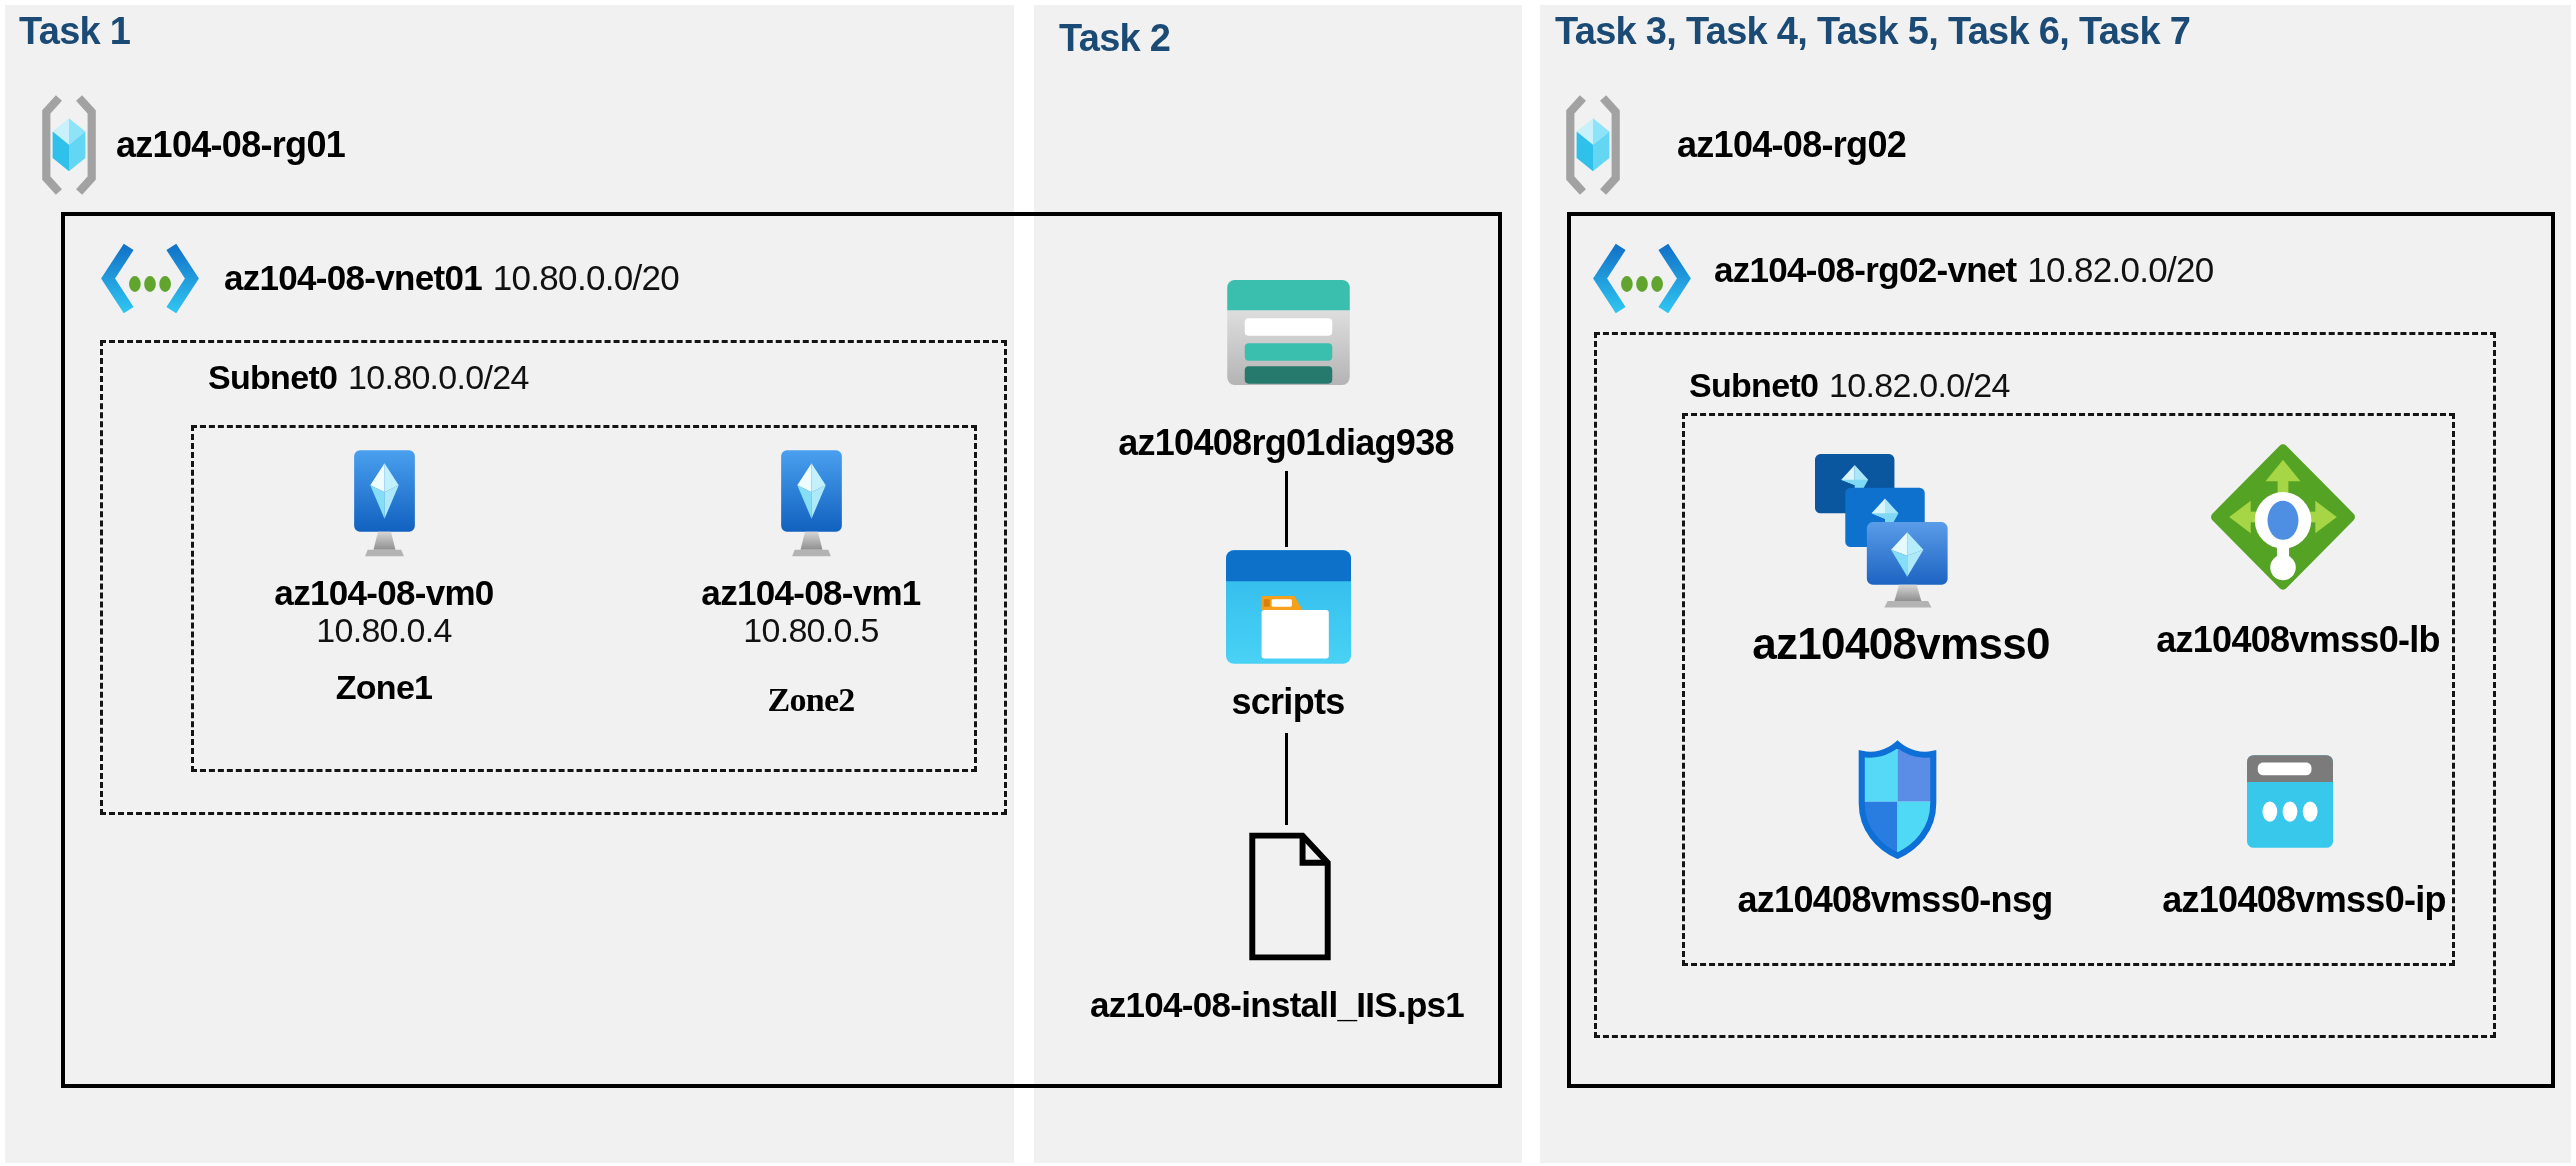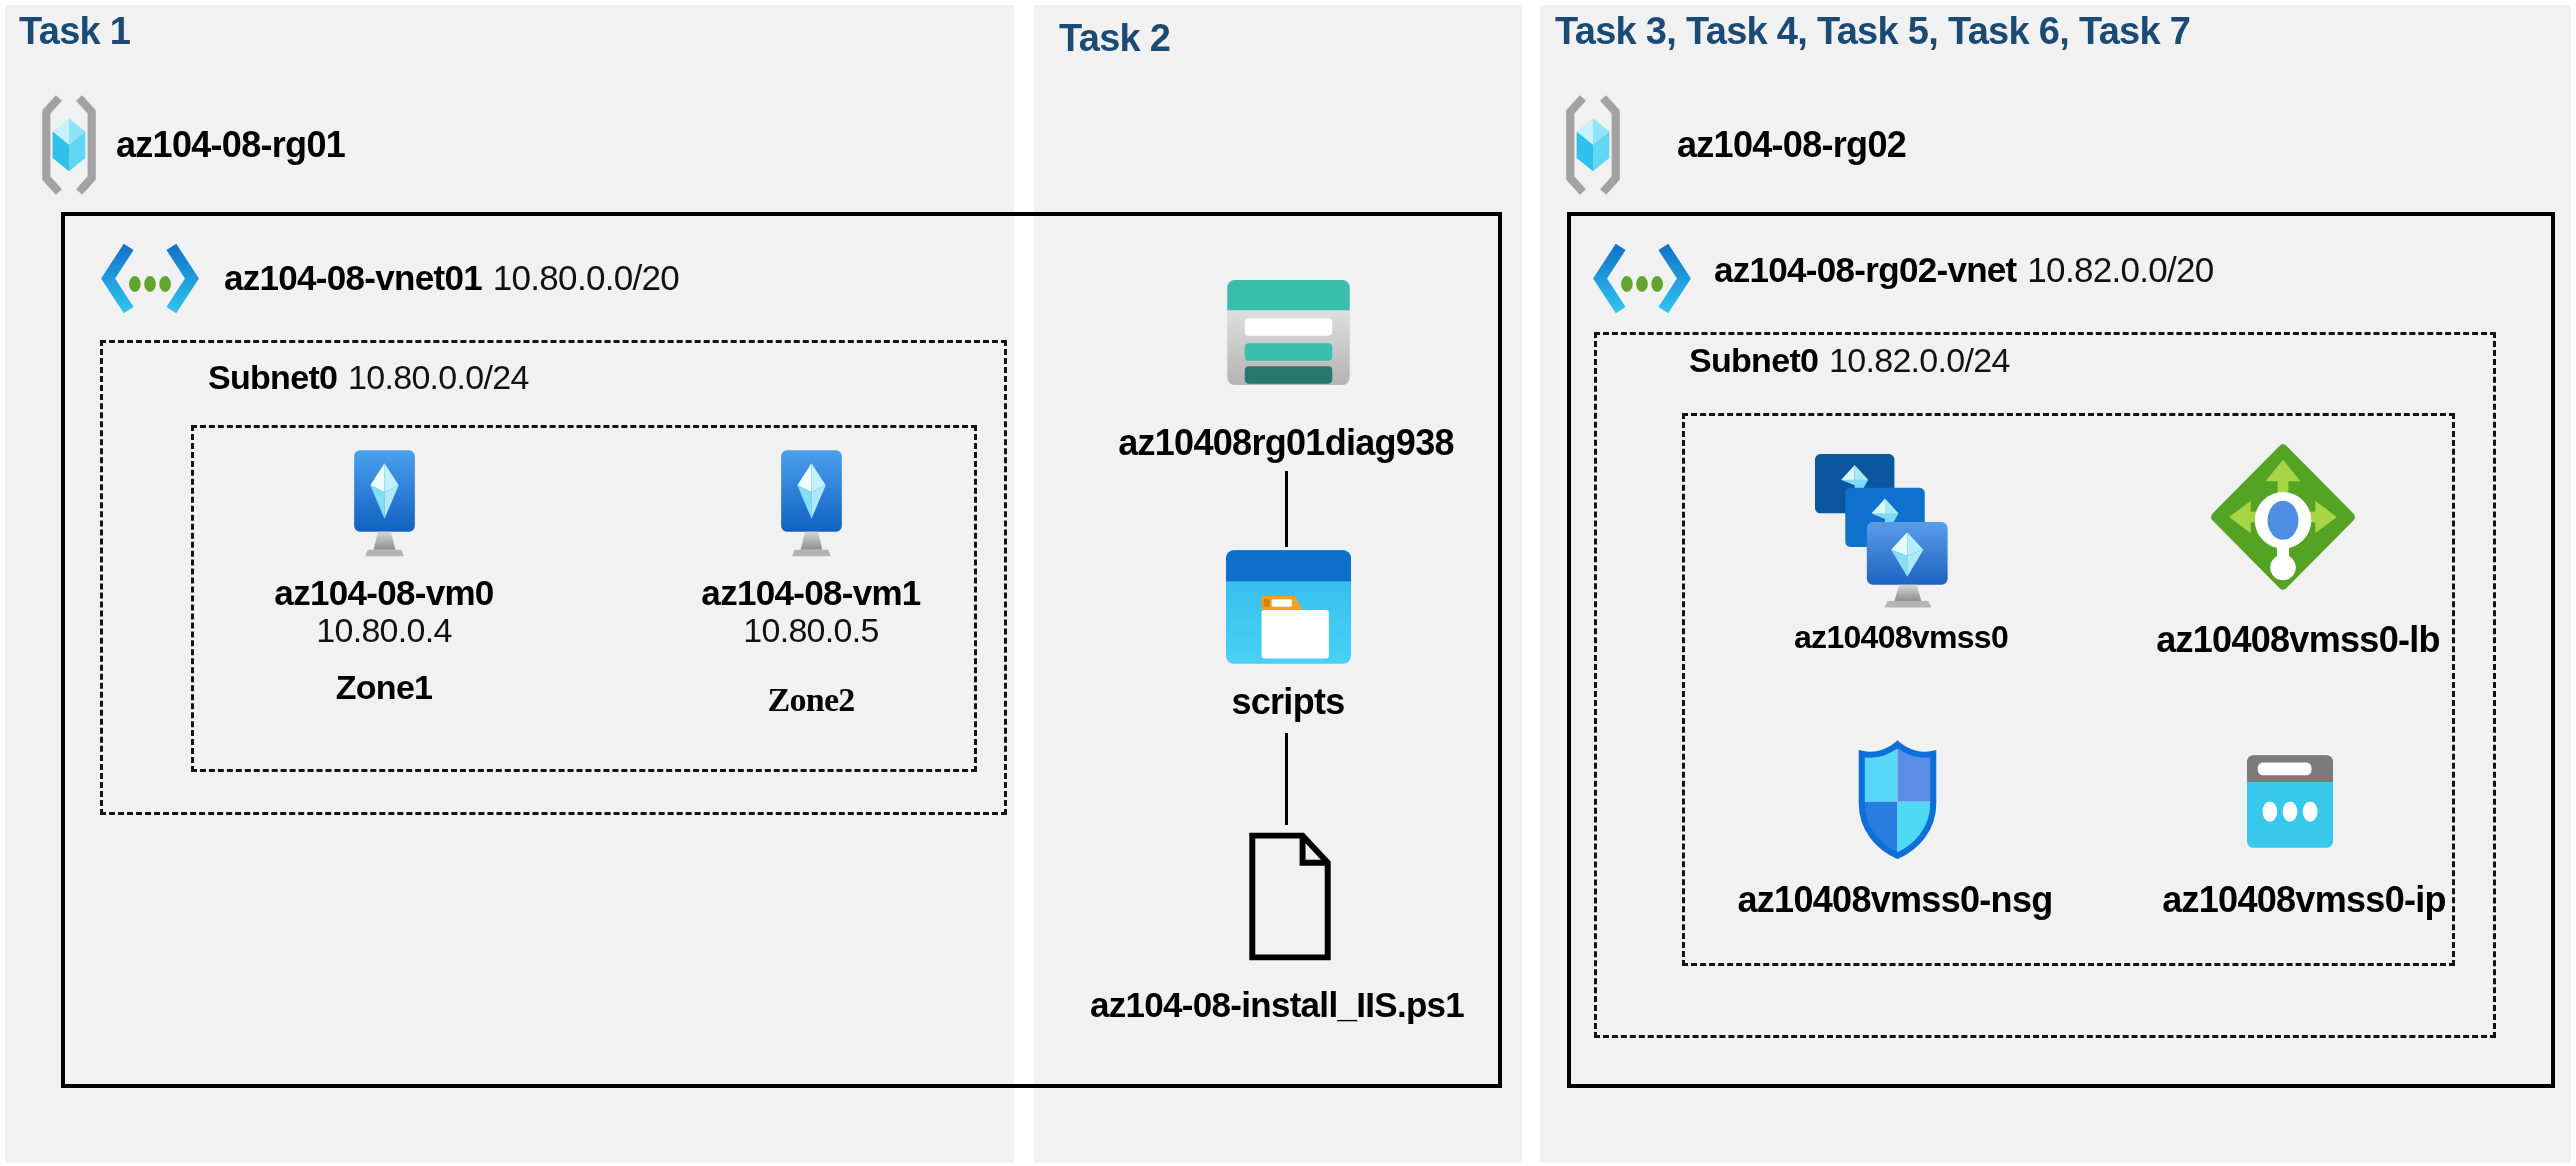--- a/index.html
+++ b/index.html
@@ -179,21 +179,21 @@
       <ellipse cx="53" cy="64" rx="8.5" ry="11.5" fill="#61a52f"></ellipse>
       <ellipse cx="75" cy="64" rx="8.5" ry="11.5" fill="#61a52f"></ellipse>
       <ellipse cx="97" cy="64" rx="8.5" ry="11.5" fill="#61a52f"></ellipse>
     </svg>
   </div>
   <div class="lbl" style="left:1714px;top:251px;font-size:35px;">
     <span class="res-name">az104-08-rg02-vnet</span><span class="cidr">10.82.0.0/20</span>
   </div>
 
   <div class="dashed-box" style="left:1594px;top:332px;width:902px;height:706px;"></div>
-  <div class="lbl" style="left:1689px;top:342px;font-size:34px;">
+  <div class="lbl" style="left:1689px;top:367px;font-size:34px;">
     <span class="res-name" style="font-size:34px;">Subnet0</span><span class="cidr">10.82.0.0/24</span>
   </div>
 
   <div class="dashed-box" style="left:1682px;top:413px;width:773px;height:553px;"></div>
 
   <div style="position:absolute;left:1815px;top:446px;">
     <svg width="138" height="163" viewBox="0 0 205 242">
       <rect x="0" y="12" width="118" height="88" rx="8" fill="#0a569f"></rect>
       <polygon points="59,28 39,50 59,58" fill="#d9f6fd"></polygon>
       <polygon points="59,28 79,50 59,58" fill="#a9e7f9"></polygon>
@@ -204,21 +204,21 @@
       <polygon points="84,100 104,108 104,136 124,100" fill="#7fd9f4"></polygon>
       <rect x="77" y="113" width="120" height="93" rx="9" fill="url(#gVmssF)"></rect>
       <polygon points="137,128 113,154 137,163" fill="#e6fafe"></polygon>
       <polygon points="137,128 161,154 137,163" fill="#b5edfa"></polygon>
       <polygon points="113,154 137,163 137,194" fill="#86ddf6"></polygon>
       <polygon points="161,154 137,163 137,194" fill="#aee9fa"></polygon>
       <polygon points="125,206 151,206 158,230 118,230" fill="url(#gStand)"></polygon>
       <polygon points="108,230 168,230 173,240 103,240" fill="#b3b3b3"></polygon>
     </svg>
   </div>
-  <div class="lbl res-name ctr" style="left:1901px;top:620px;font-size:32px;">az10408vmss0</div>
+  <div class="lbl res-name ctr" style="left:1901px;top:620px;font-size:44px;">az10408vmss0</div>
 
   <div style="position:absolute;left:2209px;top:442px;">
     <svg width="148" height="150" viewBox="0 0 220 222">
       <polygon points="110,10 210,111 110,212 10,111" fill="#55a324" stroke="#55a324" stroke-width="14" stroke-linejoin="round"></polygon>
       <rect x="102" y="50" width="16" height="68" fill="#a6d645"></rect>
       <polygon points="110,26 84,58 136,58" fill="#a6d645"></polygon>
       <rect x="52" y="103" width="58" height="16" fill="#a6d645"></rect>
       <polygon points="30,111 62,87 62,135" fill="#a6d645"></polygon>
       <rect x="110" y="103" width="58" height="16" fill="#a6d645"></rect>
       <polygon points="190,111 158,87 158,135" fill="#a6d645"></polygon>

